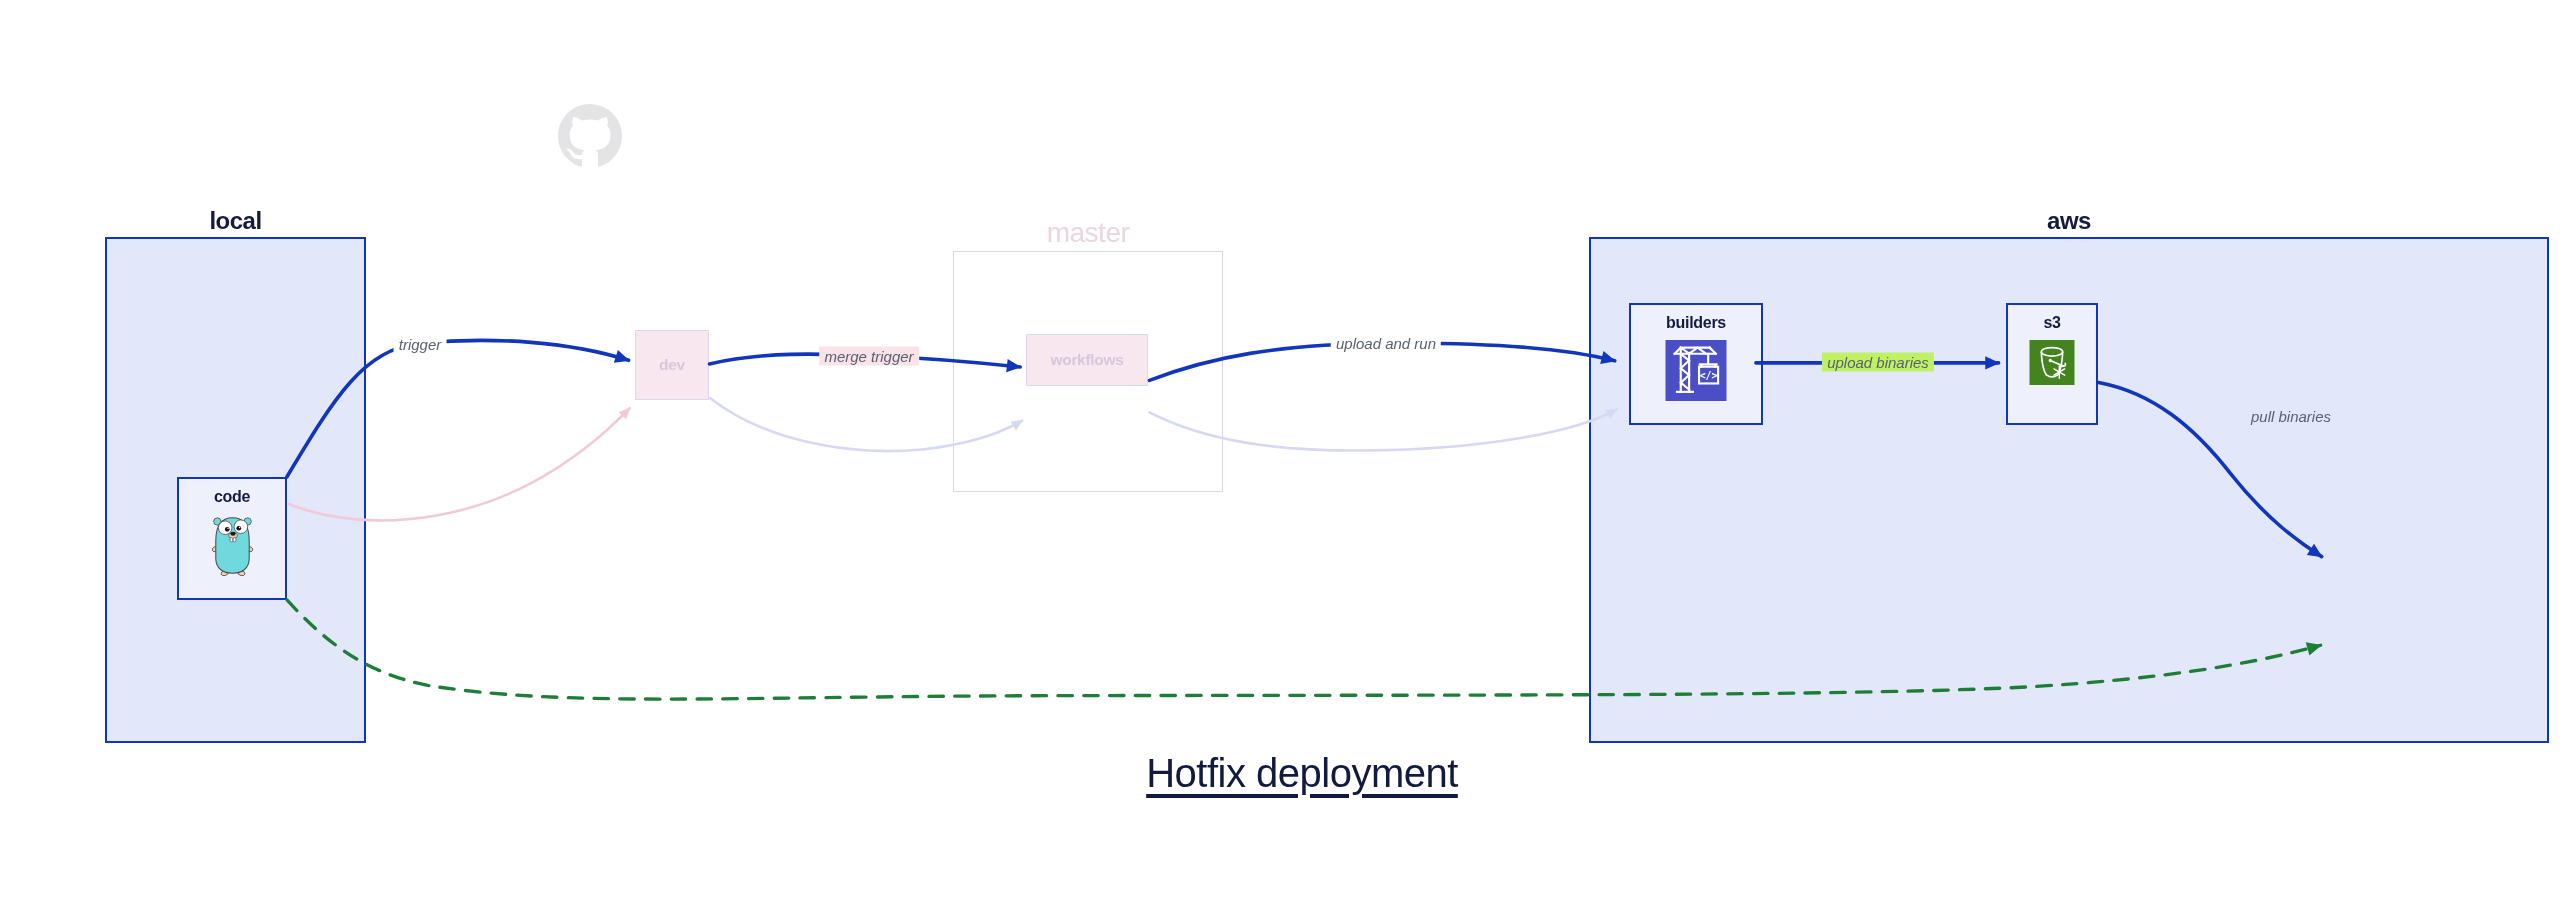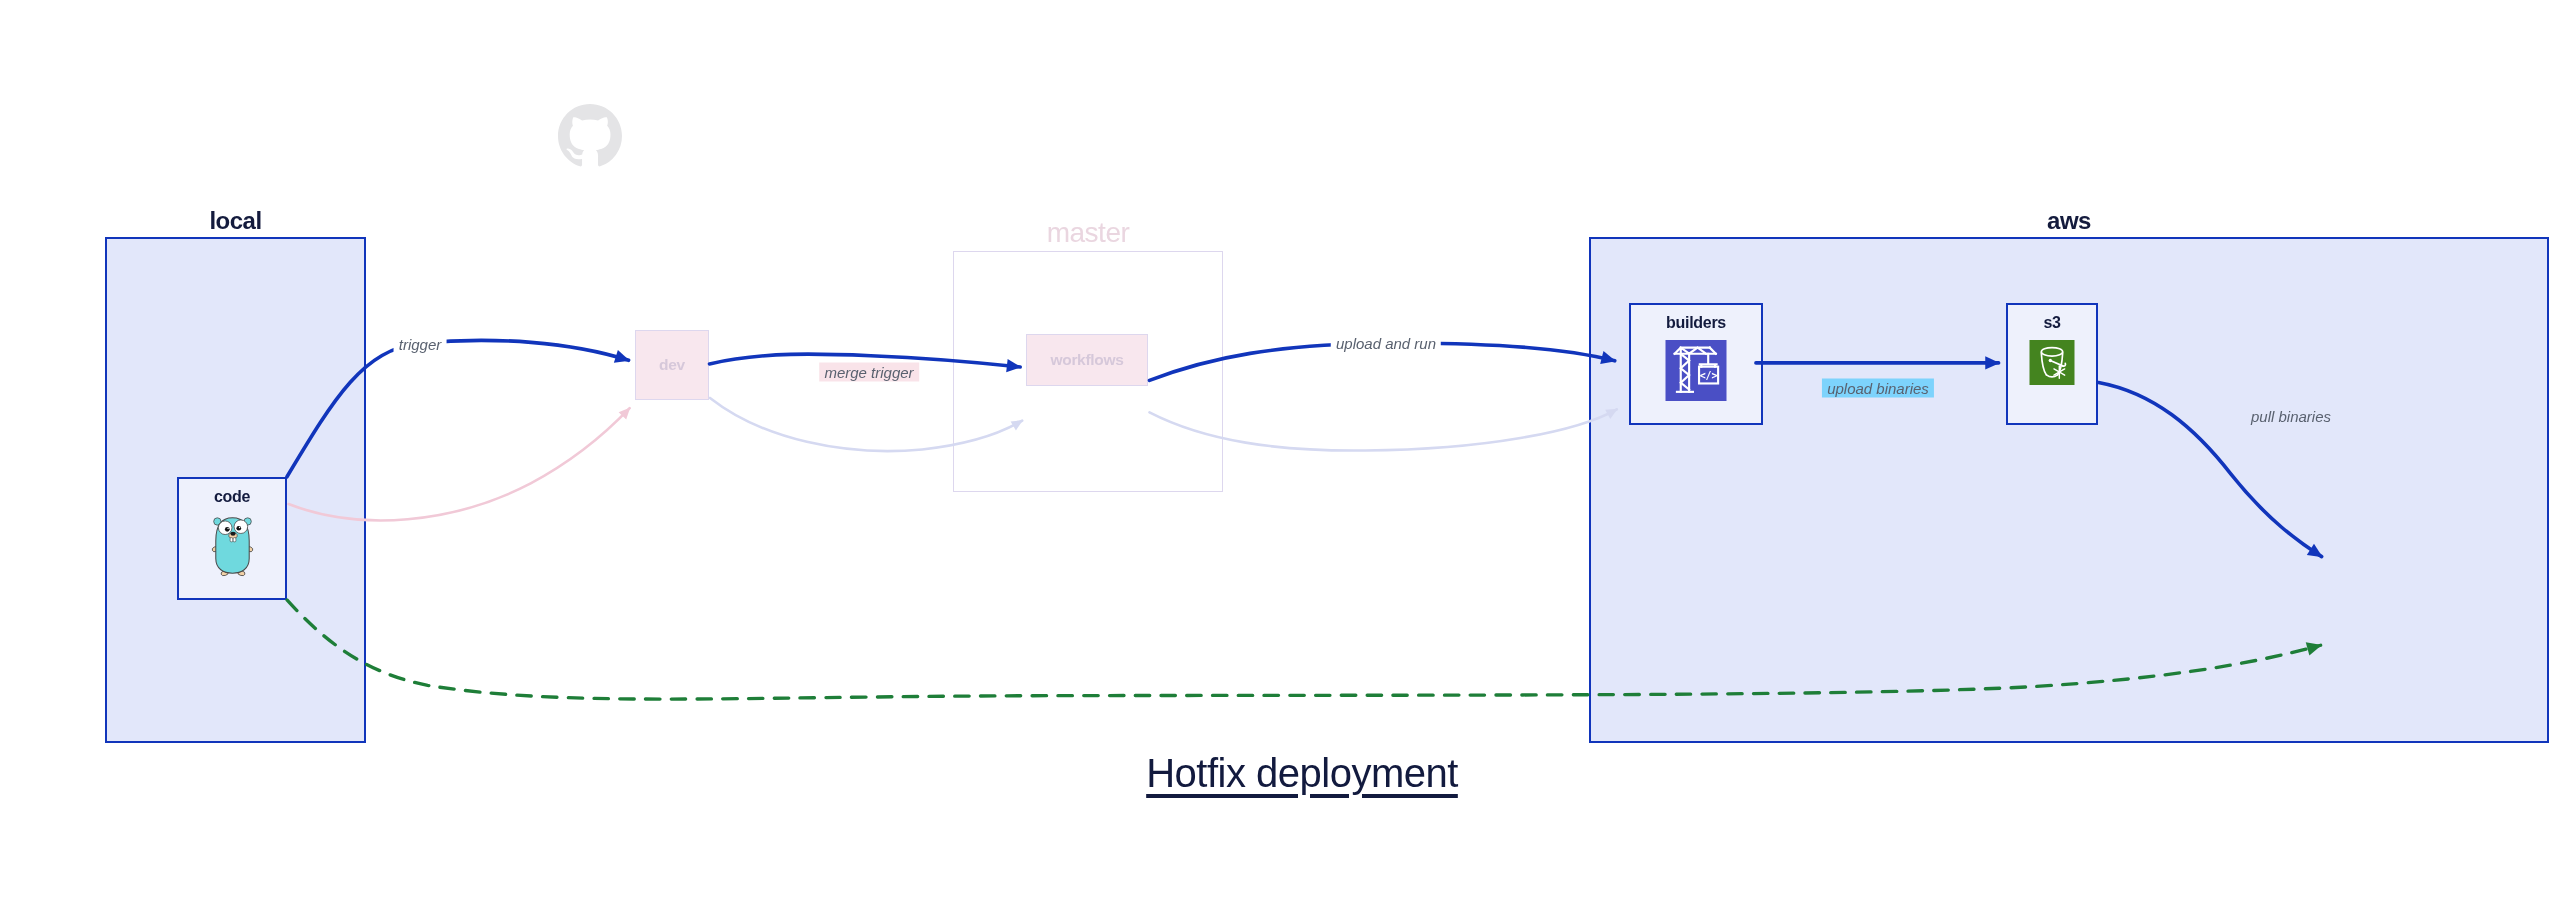--- a/index.html
+++ b/index.html
@@ -37,21 +37,21 @@
   .ghost-node .node-label{margin:0;color:#d6c8da;font-size:15.5px;}
   
   .wires{position:absolute;left:0;top:0;z-index:4;pointer-events:none;}
   
   .edge-label{
     position:absolute;z-index:5;transform:translate(-50%,-50%);
     font-style:italic;font-size:15px;color:#59616f;white-space:nowrap;padding:1px 5.2px;
   }
   .bg-white{background:#ffffff;}
   .bg-pink{background:#f9e3e9;}
-  .bg-lav{background:#7dd3fc;margin-top:26px;}
+  .bg-lav{background:#bef264;}
   .bg-none{background:transparent;}
   
   .title{
     position:absolute;left:0;top:751px;width:100%;text-align:center;z-index:5;
     font-size:40px;font-weight:500;letter-spacing:-0.5px;color:#121a3e;
   }
   .title span{text-decoration:underline;text-decoration-thickness:3.6px;text-underline-offset:7.2px;}
   
   .octocat{position:absolute;z-index:1;}
 </style>
@@ -169,21 +169,21 @@
     <path d="M557,1164 C640,1256 720,1308 830,1330 C1100,1372 1400,1352 2000,1350 C2800,1348 3600,1352 3950,1332 C4180,1318 4360,1292 4504,1252" stroke="#1e7e38" stroke-width="6.5" fill="none" stroke-dasharray="28 22" stroke-linecap="round" marker-end="url(#mg)"></path>
 
     <path d="M557,925 C650,770 705,678 815,666 C960,652 1110,664 1220,699" stroke="#1135bb" stroke-width="7" fill="none" stroke-linecap="round" marker-end="url(#mb)"></path>
     <path d="M1377,706 C1480,682 1590,686 1690,690 C1790,694 1890,702 1980,712" stroke="#1135bb" stroke-width="7" fill="none" stroke-linecap="round" marker-end="url(#mb)"></path>
     <path d="M2231,738 C2350,692 2480,668 2690,666 C2900,664 3040,676 3134,700" stroke="#1135bb" stroke-width="7" fill="none" stroke-linecap="round" marker-end="url(#mb)"></path>
     <path d="M3408,704 L3879,704" stroke="#1135bb" stroke-width="7" fill="none" stroke-linecap="round" marker-end="url(#mb)"></path>
     <path d="M4073,742 C4180,762 4260,830 4330,920 C4400,1008 4462,1052 4506,1080" stroke="#1135bb" stroke-width="7" fill="none" stroke-linecap="round" marker-end="url(#mb)"></path>
   </svg>
 
   <span class="edge-label bg-white" style="left:420px;top:344px;">trigger</span>
-  <span class="edge-label bg-pink" style="left:869px;top:372px;">merge trigger</span>
+  <span class="edge-label bg-pink" style="left:869px;top:356px;">merge trigger</span>
   <span class="edge-label bg-white" style="left:1386px;top:343px;">upload and run</span>
   <span class="edge-label bg-lav" style="left:1878px;top:362px;">upload binaries</span>
   <span class="edge-label bg-none" style="left:2267px;top:416px;margin-left:24px;">pull binaries</span>
 
   <div class="title">
     <span>Hotfix deployment</span>
   </div>
 
 </div>
 

